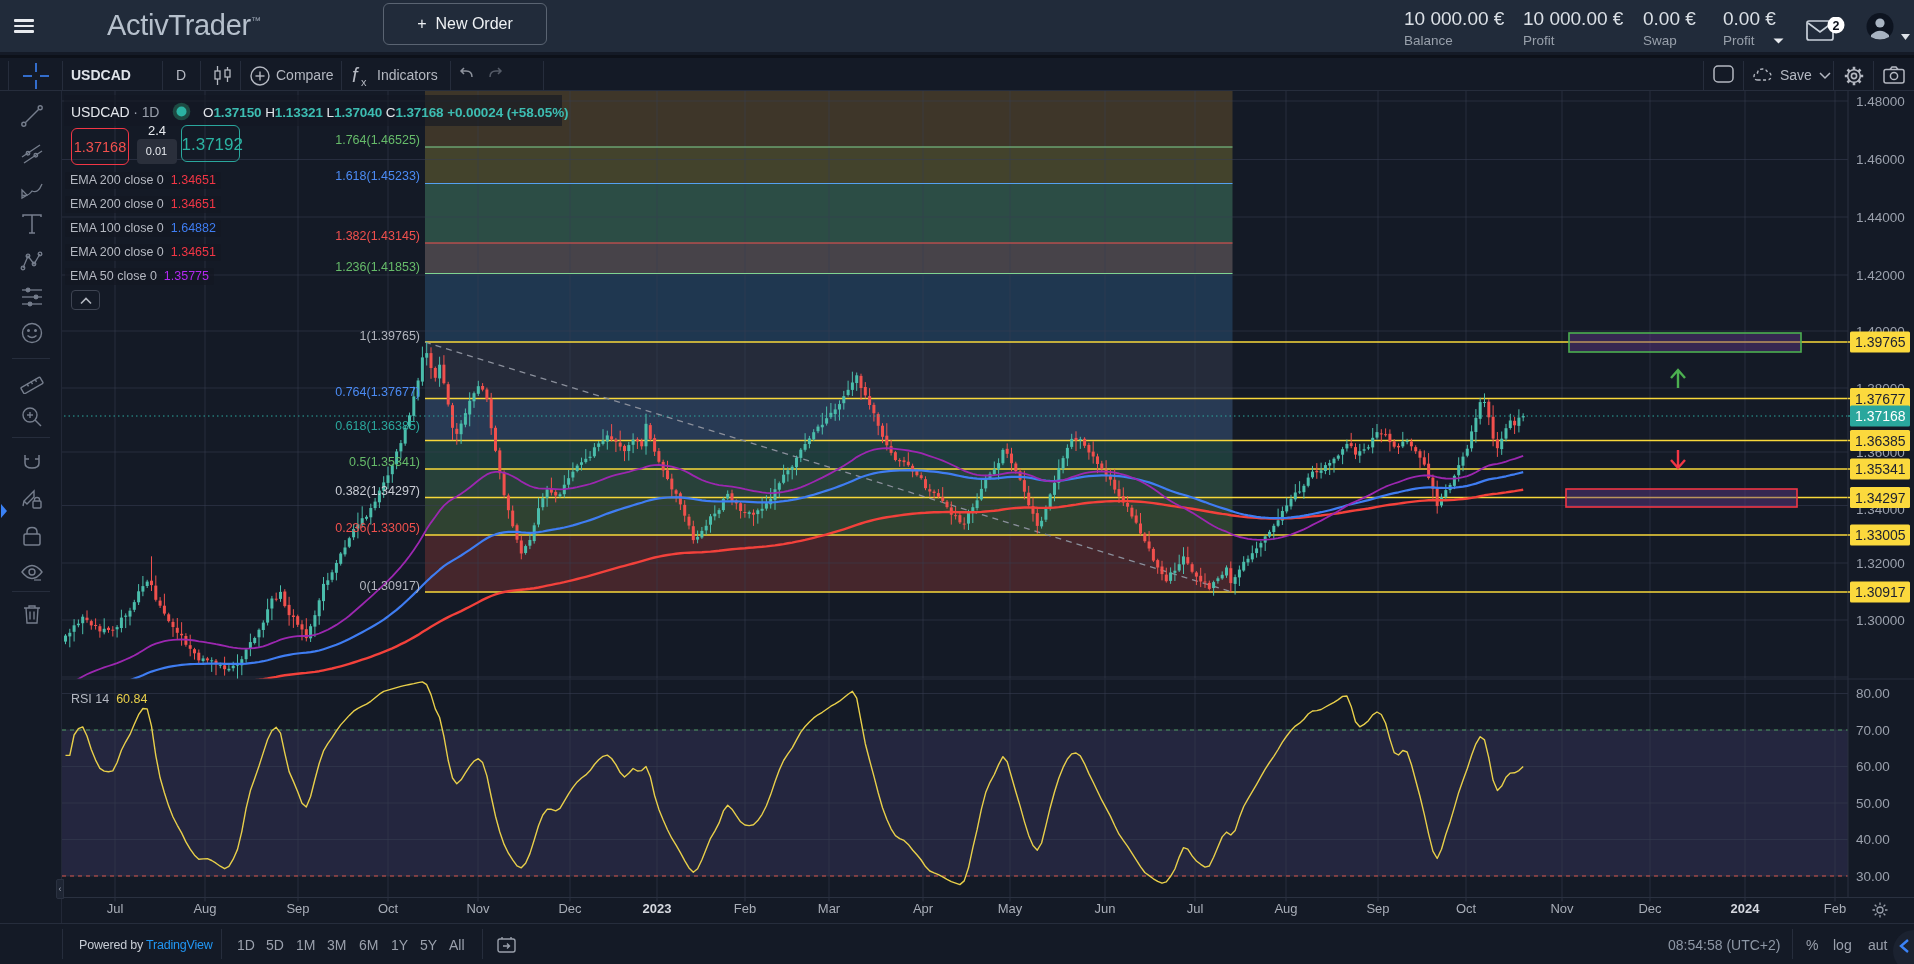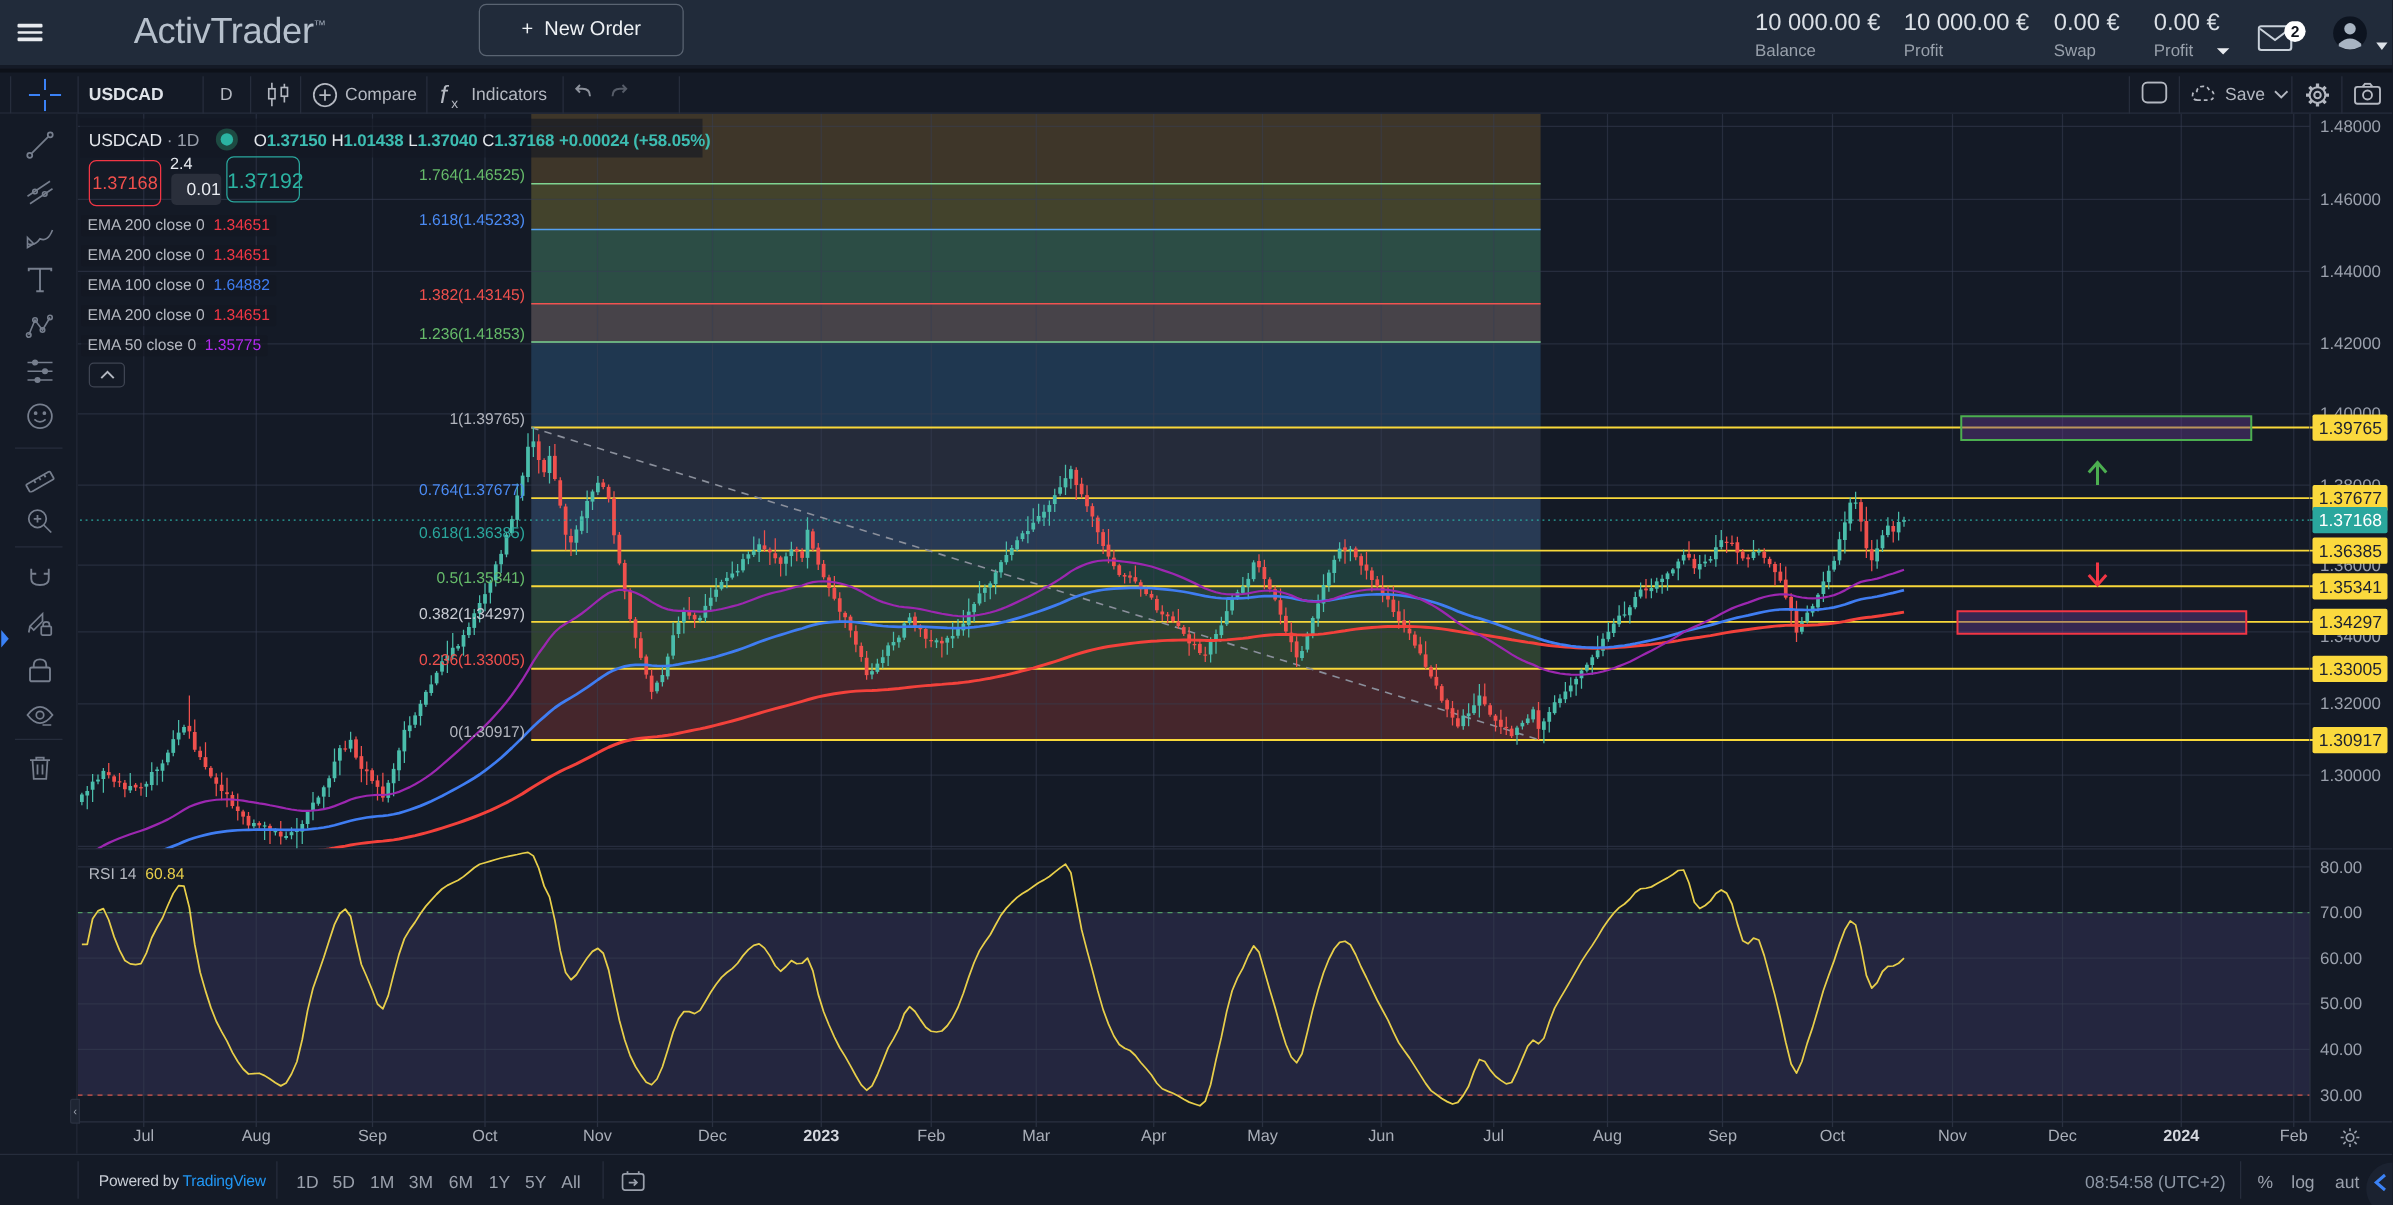--- a/index.html
+++ b/index.html
@@ -759,25 +759,25 @@
       </svg>
 </div>
 
 <div id="legend" class="abs">
   <div style="position:absolute;left:-4px;top:-2px;width:498px;height:31px;background:rgba(19,24,35,0.62)"></div>
   <div class="lrow1" style="position:absolute;left:3px;top:5px;width:520px">USDCAD <span style="color:#9aa0ac">· 1D</span>
     <svg width="19" height="19" style="vertical-align:-4px;margin-left:9px">
           <circle cx="9.5" cy="9.5" r="8.8" fill="#1d4a42"></circle>
           <circle cx="9.5" cy="9.5" r="5" fill="#2bb3a2"></circle>
         </svg>
-    <span class="ohlc" style="margin-left:8px">O<b>1.37150</b> H<b>1.01438</b> L<b>1.37040</b> C<b>1.37168</b> <b>+0.00024 (+58.05%)</b></span>
+    <span class="ohlc" style="margin-left:8px">O<b>1.37150</b> H<b>1.13321</b> L<b>1.37040</b> C<b>1.37168</b> <b>+0.00024 (+58.05%)</b></span>
   </div>
   <div class="embox" style="position:absolute;left:3px;top:30.5px;width:58px;height:37px;border:1.5px solid #f23645;color:#f0504d;line-height:37px;font-size:14.5px;border-radius:6px">1.37168</div>
-  <div style="position:absolute;left:68px;top:25.5px;width:42px;color:#e8ebf0;font-size:13px">2.4</div>
-  <div style="position:absolute;left:68.5px;top:42px;width:40px;height:25px;background:#2a2f3b;border-radius:4px;line-height:25px;text-align:right;color:#e8ebf0;font-size:14px">0.01</div>
+  <div style="position:absolute;left:68px;top:25.5px;width:42px;text-align:center;color:#e8ebf0;font-size:13px">2.4</div>
+  <div style="position:absolute;left:68.5px;top:42px;width:40px;height:25px;background:#2a2f3b;border-radius:4px;line-height:25px;text-align:center;color:#e8ebf0;font-size:11px">0.01</div>
   <div class="embox" style="position:absolute;left:112.5px;top:28px;width:59px;height:37px;border:1.5px solid #2aa79d;color:#2bb3a2;line-height:37px;font-size:17px;border-radius:6px">1.37192</div>
   <div style="position:absolute;top:76px;left:2px;width:300px">
     <div class="emarow"><span class="bg">EMA 200 close 0 &nbsp;<span style="color:#f23645">1.34651</span></span></div>
     <div class="emarow"><span class="bg">EMA 200 close 0 &nbsp;<span style="color:#f23645">1.34651</span></span></div>
     <div class="emarow"><span class="bg">EMA 100 close 0 &nbsp;<span style="color:#3f7df2">1.64882</span></span></div>
     <div class="emarow"><span class="bg">EMA 200 close 0 &nbsp;<span style="color:#f23645">1.34651</span></span></div>
     <div class="emarow"><span class="bg">EMA 50 close 0 &nbsp;<span style="color:#b329f0">1.35775</span></span></div>
   </div>
   <div style="position:absolute;top:193px;left:3px;width:29px;height:20px;border:1px solid #3e4452;border-radius:4px;text-align:center">
     <svg width="12" height="8" style="margin-top:5px">

